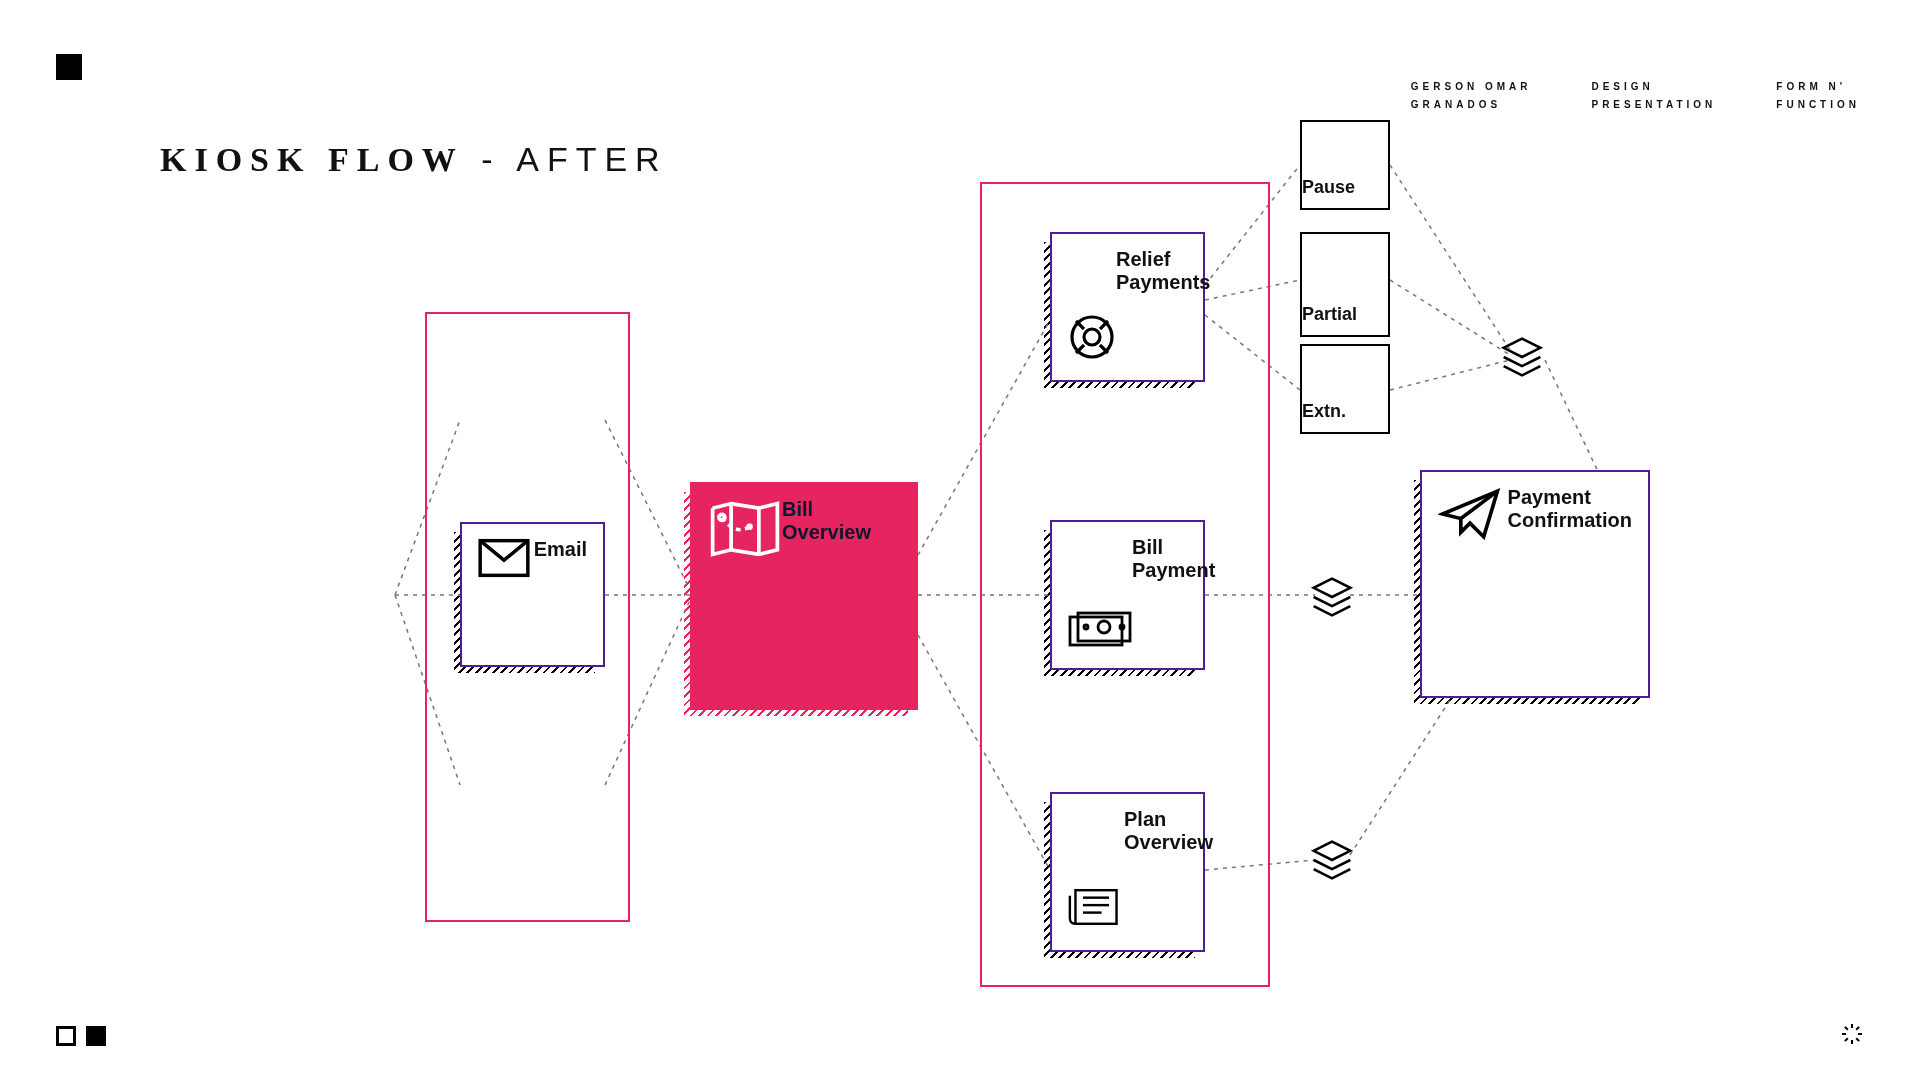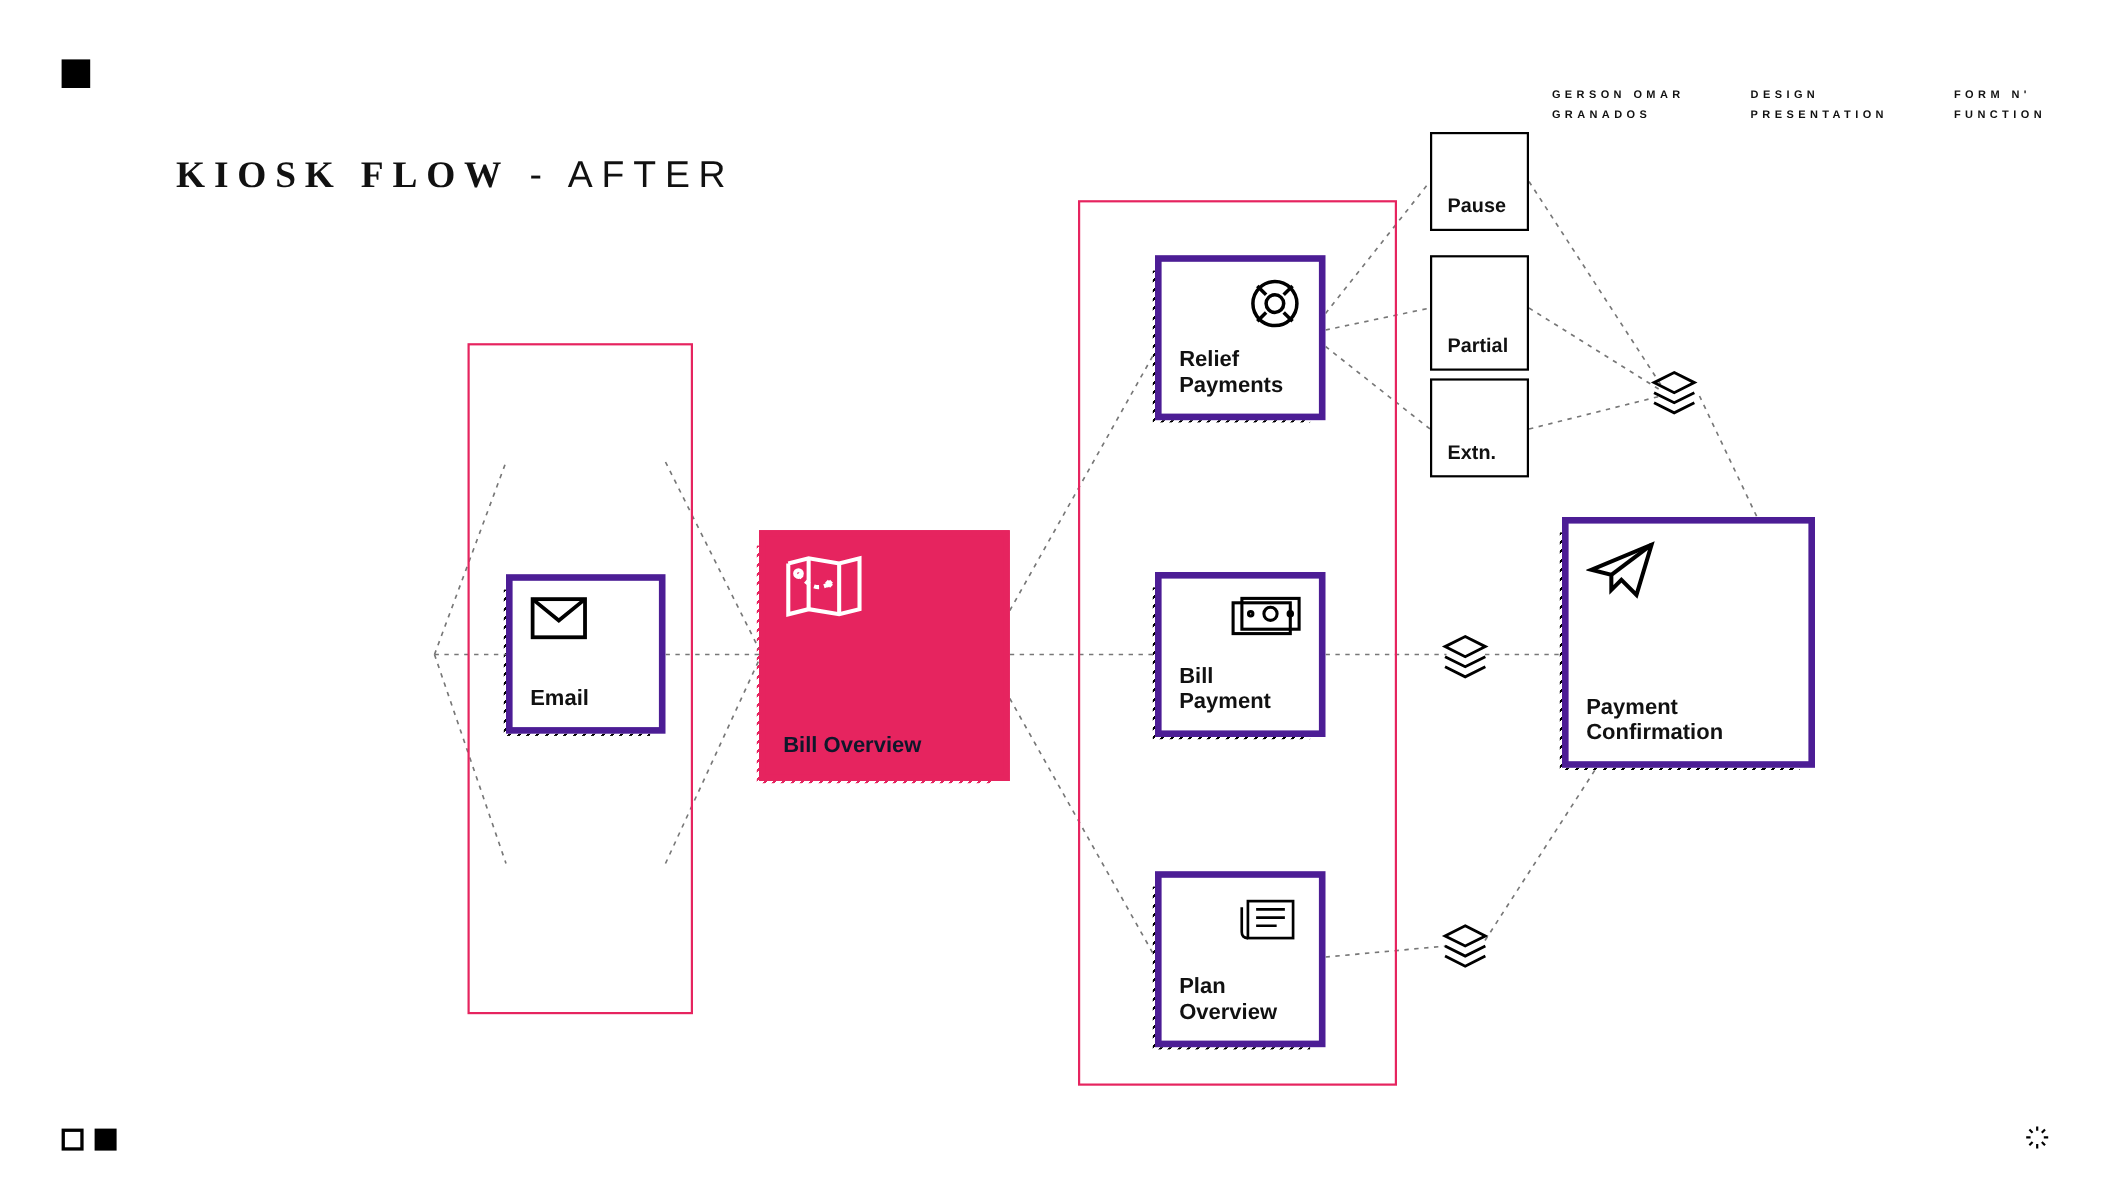--- a/index.html
+++ b/index.html
@@ -47,24 +47,24 @@
   .title .bold{font-weight:800;font-family:Liberation Serif, serif;}
   .title .light{font-weight:300;color:#111;}
 
   
   .canvas{position:absolute;left:0;top:0;width:1920px;height:1080px;}
   svg.connectors{position:absolute;left:0;top:0;width:1920px;height:1080px;pointer-events:none;}
 
   
   .node{
     position:absolute;
-    border:6px solid #4c1d95;
+    border:2px solid #4c1d95;
     background:#fff;
     padding:14px 16px;
-    display:flex;flex-direction:column;justify-content:space-between;
+    display:flex;flex-direction:row;justify-content:space-between;
     font-weight:700;font-size:20px;
   }
   .node::after{ 
     content:"";
     position:absolute;left:-8px;bottom:-8px;right:8px;top:8px;
     background:var(--hatch);
     z-index:-1;
   }
   .node .icon{align-self:flex-start;}
   .node .label{align-self:flex-start;line-height:1.15;}
@@ -73,21 +73,21 @@
   .node.accent{
     background:var(--accent-fill);color:#0f172a;border-color:var(--accent-fill);
   }
   .node.accent::after{
     background: repeating-linear-gradient(135deg,var(--accent) 0 2px,#fff 2px 6px);
   }
 
   
   .opt{
     position:absolute;border:2px solid #000;background:#fff;
-    font-weight:700;font-size:18px;display:flex;align-items:flex-end;padding:10px 14px;
+    font-weight:700;font-size:18px;display:flex;align-items:flex-end;padding:10px 0;
   }
 
   
   .group{
     position:absolute;border:2px solid var(--accent);background:transparent;
   }
 
   
   .stack{position:absolute;width:40px;height:40px;}
 

